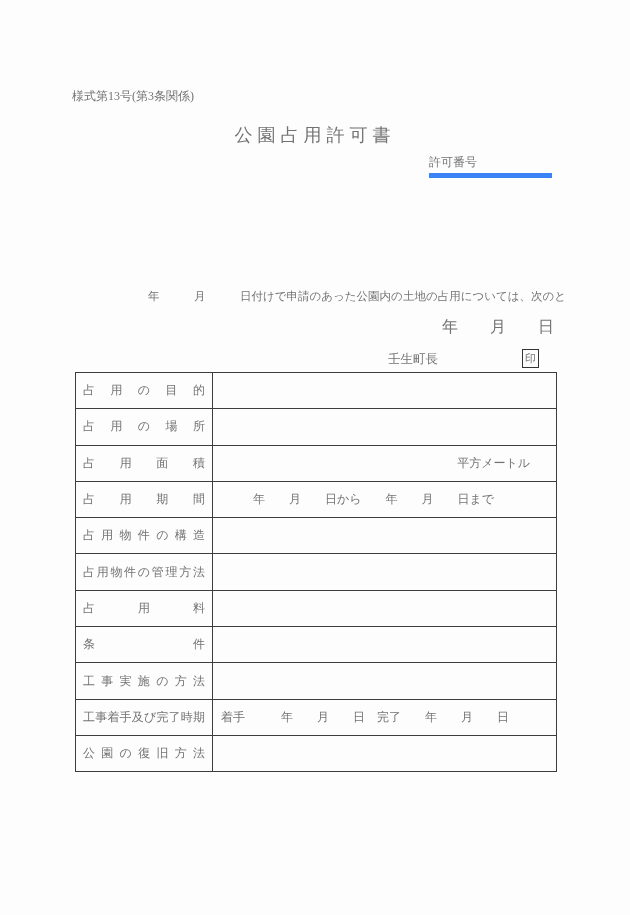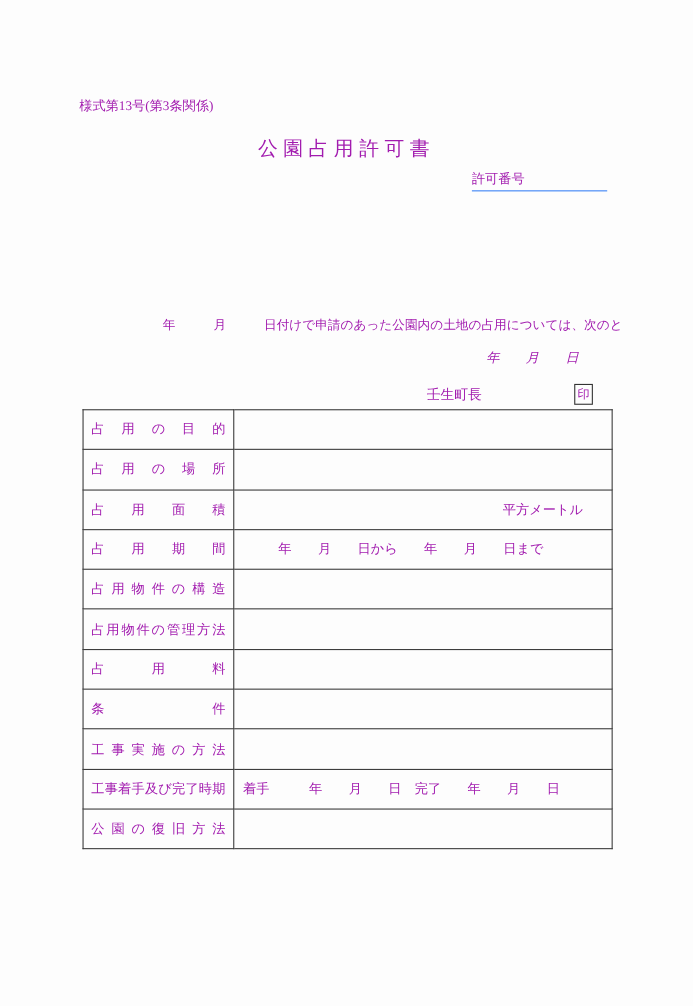--- a/index.html
+++ b/index.html
@@ -1,34 +1,34 @@
 <!DOCTYPE html>
 <html><head>
 <meta charset="utf-8">
 <style>
   html,body{margin:0;padding:0;background:#ffffff;}
   .page{
     position:relative;
     width:630px;height:915px;
     background:#fdfdfd;
     font-family:"Liberation Serif","DejaVu Serif",serif;
-    color:#a21caf;
+    color:#737373;
     overflow:hidden;
   }
   .abs{position:absolute;white-space:pre;}
   .form-number{left:72px;top:88px;font-size:12px;}
   .doc-title{left:0;top:123px;width:100%;text-align:center;font-size:18px;letter-spacing:5px;text-align:center;}
   .permit-no{left:417px;top:139px;font-size:12px;}
-  .permit-no .underline{display:inline-block;width:123px;border-bottom:1px solid #3b82f6;padding-bottom:2px;}
+  .permit-no .underline{display:inline-block;width:123px;border-bottom:5px solid #3b82f6;padding-bottom:2px;}
   .applicant{left:335px;top:175px;font-size:12px;line-height:18px;}
   .applicant .addr-label{margin-left:12px;}
   .applicant .name-line{padding-left:48px;}
   .body-par{left:85px;top:236px;font-size:11.5px;line-height:24px;}
   .body-par .l1{margin-left:63px;}
-  .date-line{left:442px;top:317px;font-size:12px;font-style:italic;}
+  .date-line{left:442px;top:317px;font-size:16px;}
   .mayor{left:388px;top:351px;font-size:12.5px;}
   .seal{
     left:522px;top:349px;width:17px;height:19px;
     border:1px solid #333;box-sizing:border-box;
     display:flex;align-items:center;justify-content:center;
     font-size:11px;white-space:normal;
   }
   table.permit-table{
     position:absolute;left:75px;top:372px;
     width:482px;table-layout:fixed;

